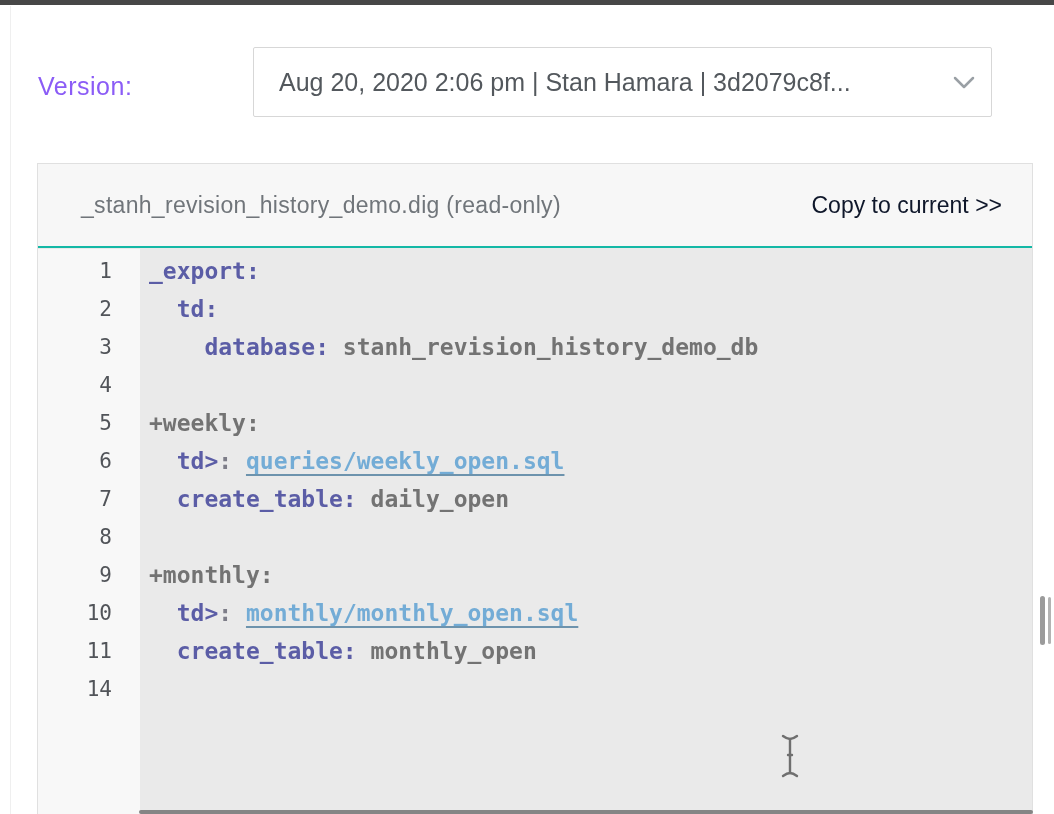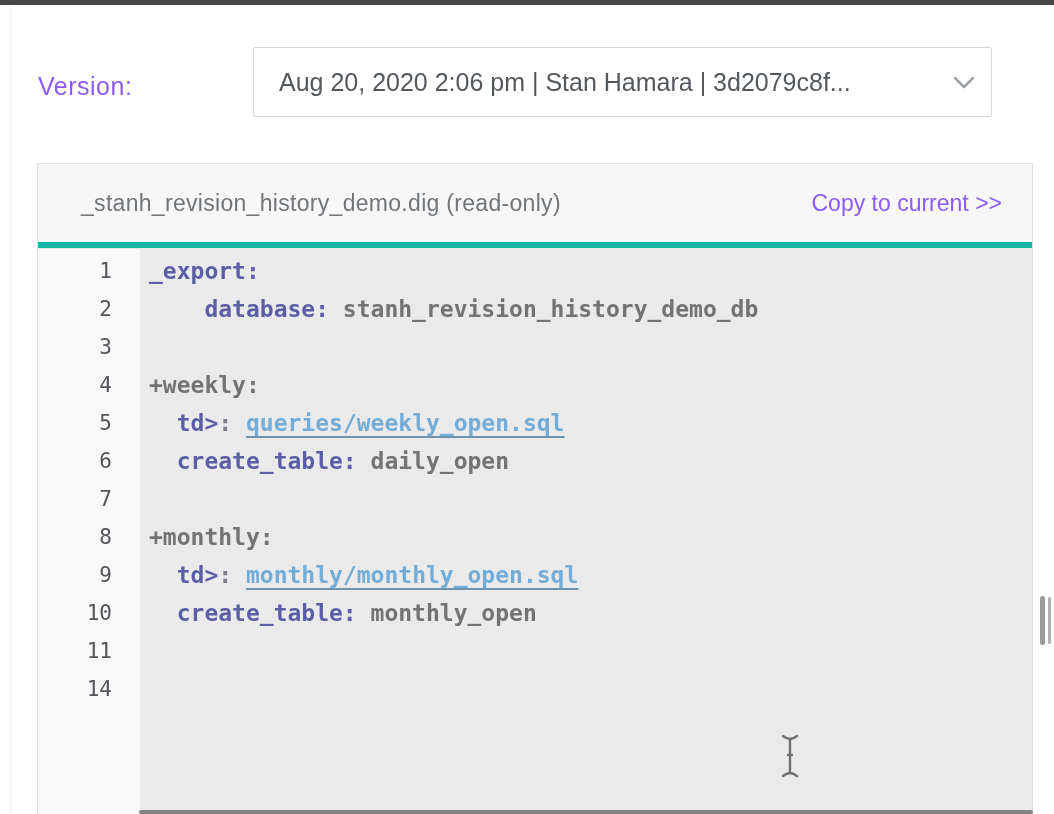--- a/index.html
+++ b/index.html
@@ -28,26 +28,26 @@
   }
   .version-select .chev { position:absolute; right:16px; top:28px; }
 
   
   .panel {
     position:absolute; left:37px; top:163px; width:996px; height:651px;
     background:#eaeaea; border:1px solid #e0e0e0; border-bottom:none;
   }
   .panel-header {
     position:absolute; left:0; top:0; width:100%; height:84px;
-    background:#f7f7f7; border-bottom:6px solid #14b8a6;
+    background:#f7f7f7; border-bottom:2px solid #14b8a6;
     display:flex; align-items:center; justify-content:space-between;
     padding:0 30px 0 43px;
   }
   .panel-title { font-size:23px; color:#70757a; letter-spacing:0.3px; }
-  .copy-link { font-size:23px; color:#8b5cf6; cursor:pointer; white-space:nowrap;margin-left:33px; }
+  .copy-link { font-size:23px; color:#0f172a; cursor:pointer; white-space:nowrap;margin-left:33px; }
 
   
   .editor { position:absolute; left:0; top:85px; width:100%; height:566px; display:flex; }
   .gutter {
     width:102px; background:#f8f8f8; padding:3px 28px 0 0;
     font-family:"DejaVu Sans Mono", monospace; font-size:21px; font-weight:500;
     color:#515459; text-align:right; flex:none;
   }
   .gutter .ln { height:38px; line-height:38px; }
   .code {
@@ -112,20 +112,21 @@
           <div class="ln">6</div>
           <div class="ln">7</div>
           <div class="ln">8</div>
           <div class="ln">9</div>
           <div class="ln">10</div>
           <div class="ln">11</div>
           <div class="ln">14</div>
         </div>
       <div class="code">
           <div class="code-line"><span class="tok-key">_export:</span></div>
+          <div class="code-line"><span class="tok-plain">  </span><span class="tok-key">td:</span></div>
           <div class="code-line"><span class="tok-plain">    </span><span class="tok-key">database:</span><span class="tok-plain"> stanh_revision_history_demo_db</span></div>
           <div class="code-line"></div>
           <div class="code-line"><span class="tok-plain">+weekly:</span></div>
           <div class="code-line"><span class="tok-plain">  </span><span class="tok-key">td&gt;</span><span class="tok-punct">:</span><span class="tok-plain"> </span><span class="tok-link">queries/weekly_open.sql</span></div>
           <div class="code-line"><span class="tok-plain">  </span><span class="tok-key">create_table:</span><span class="tok-plain"> daily_open</span></div>
           <div class="code-line"></div>
           <div class="code-line"><span class="tok-plain">+monthly:</span></div>
           <div class="code-line"><span class="tok-plain">  </span><span class="tok-key">td&gt;</span><span class="tok-punct">:</span><span class="tok-plain"> </span><span class="tok-link">monthly/monthly_open.sql</span></div>
           <div class="code-line"><span class="tok-plain">  </span><span class="tok-key">create_table:</span><span class="tok-plain"> monthly_open</span></div>
           <div class="code-line"></div>

